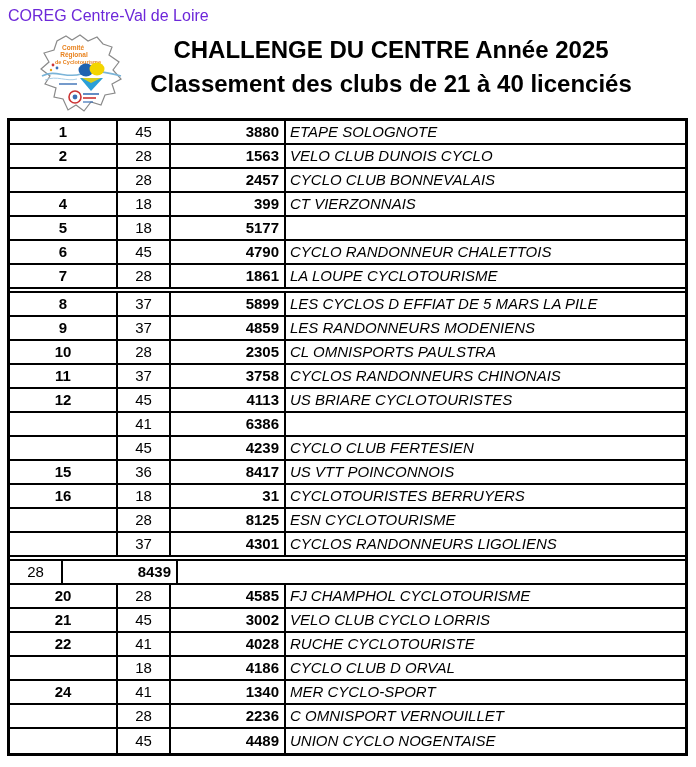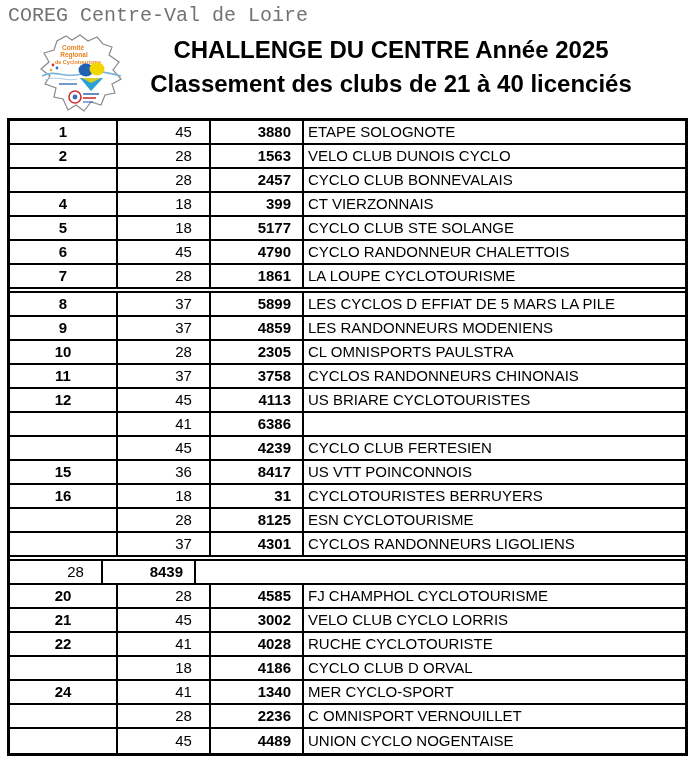--- a/index.html
+++ b/index.html
@@ -2,41 +2,41 @@
 <html><head>
 <meta charset="utf-8">
 <style>
   html,body{margin:0;padding:0;}
   body{
     width:696px;height:767px;background:#ffffff;color:#000;
     font-family:"Liberation Sans",sans-serif;position:relative;overflow:hidden;
   }
   *{box-sizing:border-box;}
   .org-label{
-    position:absolute;left:8px;top:6px;font-size:20px;line-height:19px;color:#737373;font-family:Liberation Mono, monospace;
+    position:absolute;left:8px;top:6px;font-size:16px;line-height:19px;color:#6d28d9;
   }
   .logo{position:absolute;left:33px;top:31px;width:96px;height:86px;}
   .title-block{
     position:absolute;left:91px;top:33px;width:600px;text-align:center;
     font-weight:bold;font-size:24px;line-height:34px;color:#000;
   }
   .ranking-table{
     position:absolute;left:7px;top:118px;width:681px;
     border:3px solid #000;background:#fff;
   }
   .trow{
     display:flex;height:24px;border-bottom:2px solid #000;align-items:center;
     font-size:15px;line-height:20px;white-space:nowrap;
   }
   .trow:last-child{border-bottom:none;}
   .cell{height:100%;display:flex;align-items:center;}
   .c-rank{width:108px;border-right:2px solid #000;justify-content:center;font-weight:bold;}
-  .c-dept{width:53px;border-right:2px solid #000;justify-content:center;margin-left:40px;}
-  .c-num{width:93px;border-right:2px solid #000;justify-content:flex-end;padding-right:11px;font-weight:bold;}
-  .c-name{flex:1;justify-content:flex-start;padding-left:4px;overflow:hidden;}
+  .c-dept{width:53px;border-right:2px solid #000;justify-content:center;}
+  .c-num{width:115px;border-right:2px solid #000;justify-content:flex-end;padding-right:5px;font-weight:bold;}
+  .c-name{flex:1;justify-content:flex-start;padding-left:4px;overflow:hidden;font-style:italic;}
   .group-sep{height:4px;border-bottom:2px solid #000;background:#fff;}
 </style>
 </head>
 <body>
 
 <div class="org-label">COREG Centre-Val de Loire</div>
 
 <svg class="logo" viewBox="0 0 96 86" aria-hidden="true">
   <path d="M33,5 L39,9 L47,4 L55,10 L64,6 L70,13 L79,16 L76,24 L86,31 L80,39 L88,48 L79,53 L82,62 L72,64 L68,74 L58,71 L51,80 L43,74 L35,79 L30,68 L21,66 L23,57 L12,53 L17,45 L8,38 L16,31 L11,22 L21,19 L24,10 Z" fill="#ffffff" stroke="#8a8a8a" stroke-width="1.2"></path>
   <text x="40" y="19" font-size="6.5" font-weight="bold" fill="#e8821e" text-anchor="middle">Comité</text>
@@ -96,21 +96,20 @@
     <div class="cell c-rank">4</div>
     <div class="cell c-dept">18</div>
     <div class="cell c-num">399</div>
     <div class="cell c-name">CT VIERZONNAIS</div>
   </div>
 
   <div class="trow">
     <div class="cell c-rank">5</div>
     <div class="cell c-dept">18</div>
     <div class="cell c-num">5177</div>
-    <div class="cell c-name">CYCLO CLUB STE SOLANGE</div>
   </div>
 
   <div class="trow">
     <div class="cell c-rank">6</div>
     <div class="cell c-dept">45</div>
     <div class="cell c-num">4790</div>
     <div class="cell c-name">CYCLO RANDONNEUR CHALETTOIS</div>
   </div>
 
   <div class="trow">

